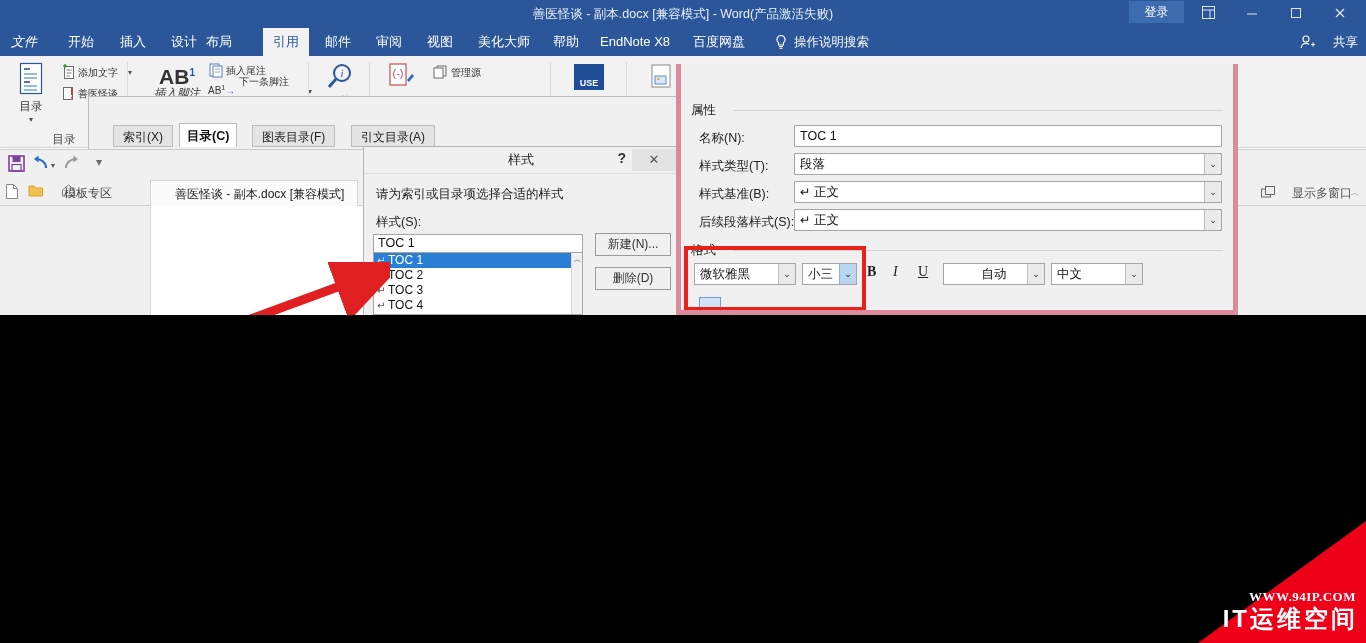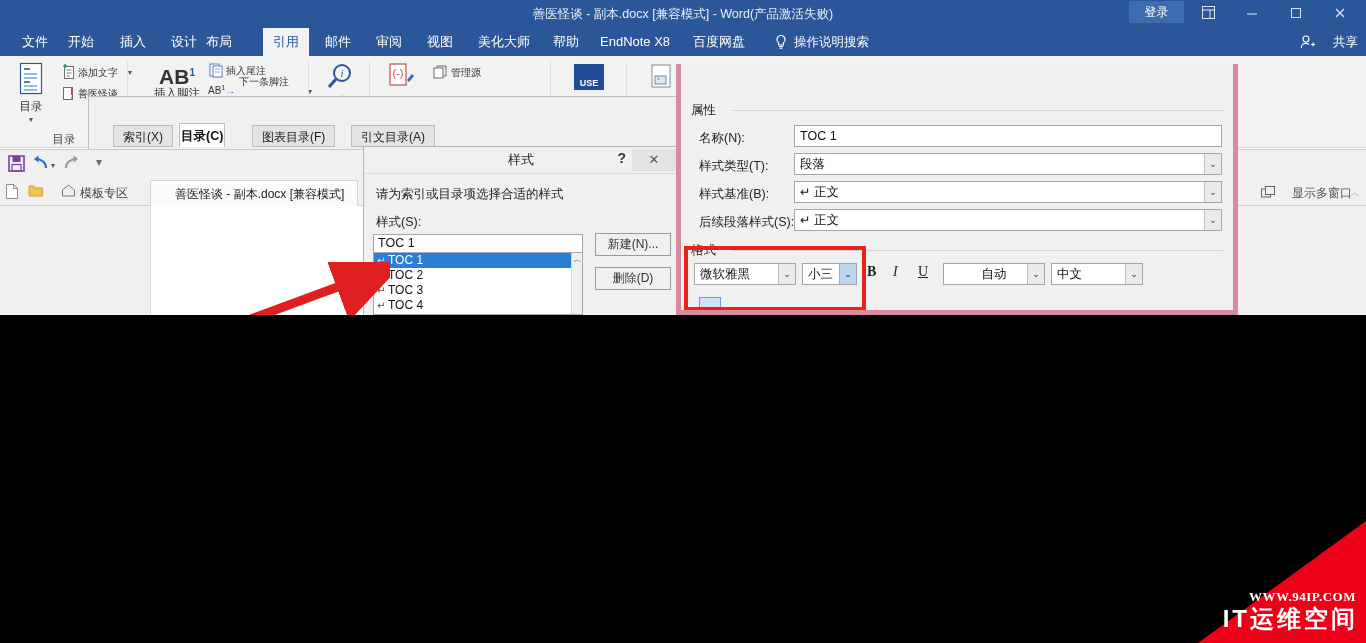--- a/index.html
+++ b/index.html
@@ -150,21 +150,21 @@
       </div>
       <div class="wbtn close">
         <svg width="12" height="12" viewBox="0 0 12 12">
             <line x1="2" y1="2" x2="10" y2="10" stroke="#dde5f2" stroke-width="1.2"></line>
             <line x1="10" y1="2" x2="2" y2="10" stroke="#dde5f2" stroke-width="1.2"></line>
           </svg>
       </div>
     </div>
 
     <div class="tabstrip">
-      <div class="tab" style="left:12px;">文件</div>
+      <div class="tab" style="left:1px;font-style:italic;">文件</div>
       <div class="tab" style="left:58px;">开始</div>
       <div class="tab" style="left:110px;">插入</div>
       <div class="tab" style="left:161px;">设计</div>
       <div class="tab" style="left:196px;">布局</div>
       <div class="tab active" style="left:263px;">引用</div>
       <div class="tab" style="left:315px;">邮件</div>
       <div class="tab" style="left:366px;">审阅</div>
       <div class="tab" style="left:417px;">视图</div>
       <div class="tab" style="left:468px;">美化大师</div>
       <div class="tab" style="left:543px;">帮助</div>
@@ -227,21 +227,21 @@
             </svg>
         </span>
         <div class="smbtn" style="left:78px; top:31px;">善医怪谈</div>
         <div class="grp-label">目录</div>
         <div class="grp-sep" style="right:0;"></div>
       </div>
 
       <div class="grp" style="left:129px; width:180px;">
         <div class="bigbtn" style="left:16px; top:10px; width:64px;">
           <div style="font-size:21px;font-weight:bold;color:#333;">AB<sup style="font-size:10px;color:#2b579a;">1</sup></div>
-          <div style="margin-top:4px;">插入脚注</div>
+          <div style="margin-top:4px;font-style:italic;">插入脚注</div>
         </div>
         <span style="position:absolute;left:80px;top:7px;">
           <svg width="15" height="15" viewBox="0 0 15 15">
               <rect x="1" y="1" width="9" height="12" fill="#fff" stroke="#5b7fb5"></rect>
               <rect x="4" y="3" width="9" height="11" fill="#fff" stroke="#5b7fb5"></rect>
               <line x1="6" y1="6" x2="11" y2="6" stroke="#8aa8cf"></line>
               <line x1="6" y1="9" x2="11" y2="9" stroke="#8aa8cf"></line>
             </svg>
         </span>
         <div class="smbtn" style="left:97px; top:8px;">插入尾注</div>
@@ -309,21 +309,21 @@
               <rect x="2" y="1" width="18" height="22" fill="#fff" stroke="#8a8a8a"></rect>
               <rect x="5" y="12" width="11" height="8" fill="#dce9f5" stroke="#5b8cc0"></rect>
               <circle cx="8.5" cy="15" r="1.2" fill="#e0a040"></circle>
             </svg>
         </div>
       </div>
     </div>
 
     <div style="position:absolute;left:88px;top:96px;width:600px;height:58px;background:#f0f0f0;border:1px solid #bdbdbd;">
       <div style="position:absolute;left:24px;top:28px;height:22px;line-height:22px;padding:0 9px;font-size:12px;color:#222;background:#e4e4e4;border:1px solid #bdbdbd;">索引(X)</div>
-      <div style="position:absolute;left:90px;top:26px;height:24px;line-height:24px;padding:0 1px;font-size:12.5px;color:#111;background:#fff;border:1px solid #bdbdbd;border-bottom:none;font-weight:600;">目录(C)</div>
+      <div style="position:absolute;left:90px;top:26px;height:24px;line-height:24px;padding:0 7px;font-size:12.5px;color:#111;background:#fff;border:1px solid #bdbdbd;border-bottom:none;font-weight:600;">目录(C)</div>
       <div style="position:absolute;left:163px;top:28px;height:22px;line-height:22px;padding:0 9px;font-size:12px;color:#222;background:#e4e4e4;border:1px solid #bdbdbd;">图表目录(F)</div>
       <div style="position:absolute;left:262px;top:28px;height:22px;line-height:22px;padding:0 9px;font-size:12px;color:#222;background:#e4e4e4;border:1px solid #bdbdbd;">引文目录(A)</div>
     </div>
 
     <div class="win2">
       <div class="qat">
         <span class="qat-ic" style="left:8px;">
           <svg width="17" height="17" viewBox="0 0 17 17">
               <rect x="1" y="1" width="15" height="15" fill="none" stroke="#7b3f9d" stroke-width="1.6"></rect>
               <rect x="4.5" y="1" width="8" height="6" fill="#7b3f9d"></rect>
@@ -356,21 +356,21 @@
         <span class="docico" style="left:28px;">
           <svg width="16" height="15" viewBox="0 0 16 15">
               <path d="M1 3 h5 l1.5 2 h7 v8 h-13.5z" fill="#f2c14e" stroke="#d3a23a"></path>
             </svg>
         </span>
         <span class="docico" style="left:61px;">
           <svg width="15" height="14" viewBox="0 0 15 14">
               <path d="M1.5 7 L7.5 2 L13.5 7 v6 h-12z" fill="none" stroke="#777"></path>
             </svg>
         </span>
-        <div class="tmpl" style="left:80px;">模板专区</div>
+        <div class="tmpl" style="left:64px;">模板专区</div>
         <span style="position:absolute;left:157px;top:4px;width:16px;height:17px;background:#2b579a;color:#fff;font-size:9px;font-weight:bold;text-align:center;line-height:17px;">W</span>
         <div class="doctab" style="left:150px; width:208px;">善医怪谈 - 副本.docx [兼容模式]</div>
         <span style="position:absolute;right:90px;top:5px;">
           <svg width="15" height="13" viewBox="0 0 15 13">
               <rect x="0.5" y="3" width="9" height="8" fill="none" stroke="#666"></rect>
               <rect x="4.5" y="0.5" width="9" height="8" fill="#f0f0f0" stroke="#666"></rect>
             </svg>
         </span>
         <div class="multiwin">显示多窗口</div>
       </div>

